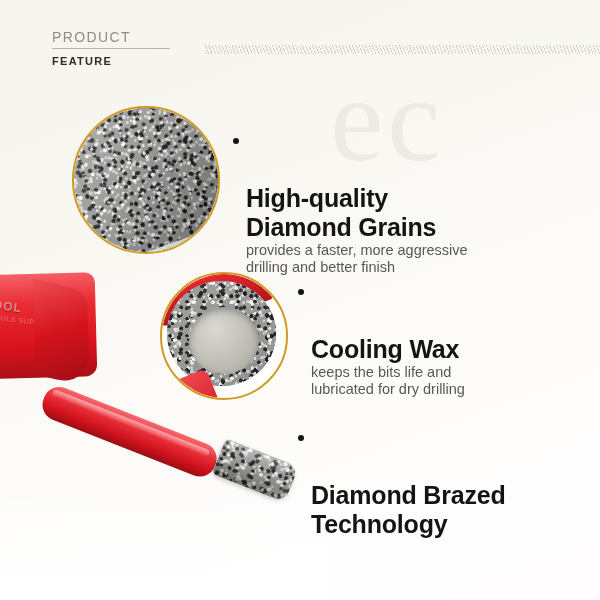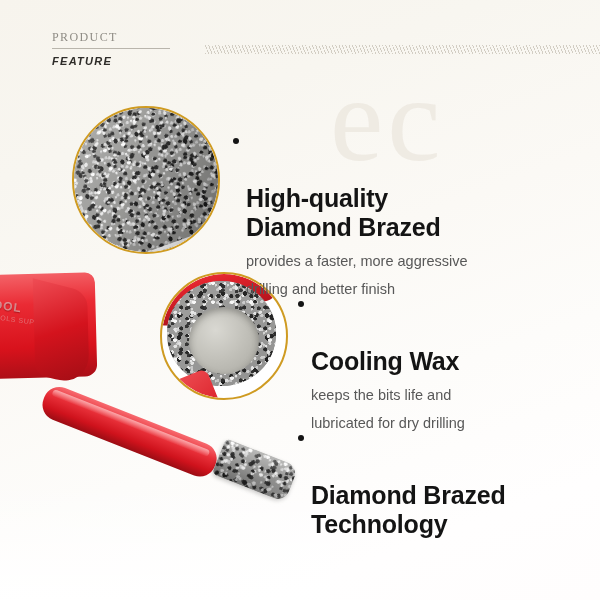--- a/index.html
+++ b/index.html
@@ -45,39 +45,38 @@
   }
 
   
   .header {
     position: absolute;
     left: 52px;
     top: 30px;
     width: 120px;
   }
   .header-top {
-    font-size: 12px;
+    font-size: 14px;
     letter-spacing: 1.4px;
     color: #8f8c85;
-    font-family: Liberation Serif, serif;
+    font-family: Liberation Sans, sans-serif;
     line-height: 14px;
   }
   .header-rule {
     height: 1px;
     background: #b9b5ac;
     margin: 4px 0 5px 0;
     width: 118px;
   }
   .header-bottom {
     font-size: 11px;
     letter-spacing: 1.3px;
     color: #2e2c29;
     font-weight: bold;
     line-height: 14px;
-    font-style: italic;
   }
 
   
   .hatch-band {
     position: absolute;
     left: 205px;
     top: 45px;
     width: 395px;
     height: 9px;
     background-image: repeating-linear-gradient(
@@ -107,27 +106,26 @@
     left: -13px;
     top: 12px;
     width: 6px;
     height: 6px;
     border-radius: 50%;
     background: #141414;
   }
   .feature-desc {
     font-size: 14.5px;
     color: #585858;
-    line-height: 28px;
-    margin-top: 5px;
+    line-height: 17px;
     white-space: pre-line;
   }
 
   #feature-1 { left: 246px; top: 126px; width: 270px; }
-  #feature-2 { left: 311px; top: 289px; width: 215px; }
+  #feature-2 { left: 311px; top: 277px; width: 215px; }
   #feature-3 { left: 311px; top: 423px; width: 230px; }
 
   
   .callout {
     position: absolute;
     border-radius: 50%;
     border: 2px solid #cf9b22;
     background: #ffffff;
     overflow: hidden;
     box-sizing: border-box;
@@ -407,21 +405,21 @@
       </div>
       <div class="bit-core"></div>
       <div class="red-corner"></div>
     </div>
   </div>
 
   <div class="feature" id="feature-1">
     <div class="feature-title">
       <span class="bullet"></span>
       <span>High-quality
-Diamond Brazed</span>
+Diamond Grains</span>
     </div>
     <div class="feature-desc">provides a faster, more aggressive
 drilling and better finish</div>
   </div>
 
   <div class="feature" id="feature-2">
     <div class="feature-title">
       <span class="bullet"></span>
       <span>Cooling Wax</span>
     </div>

